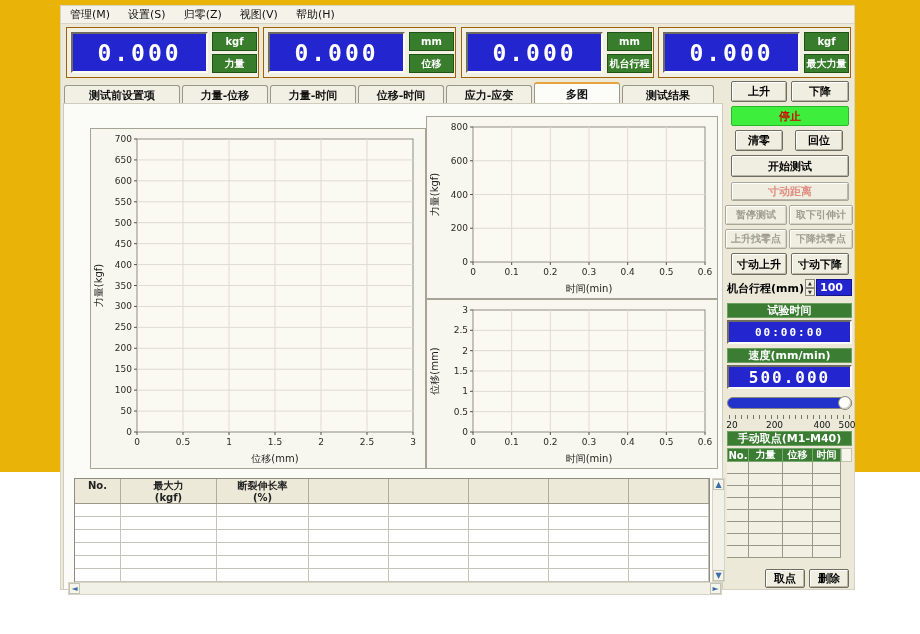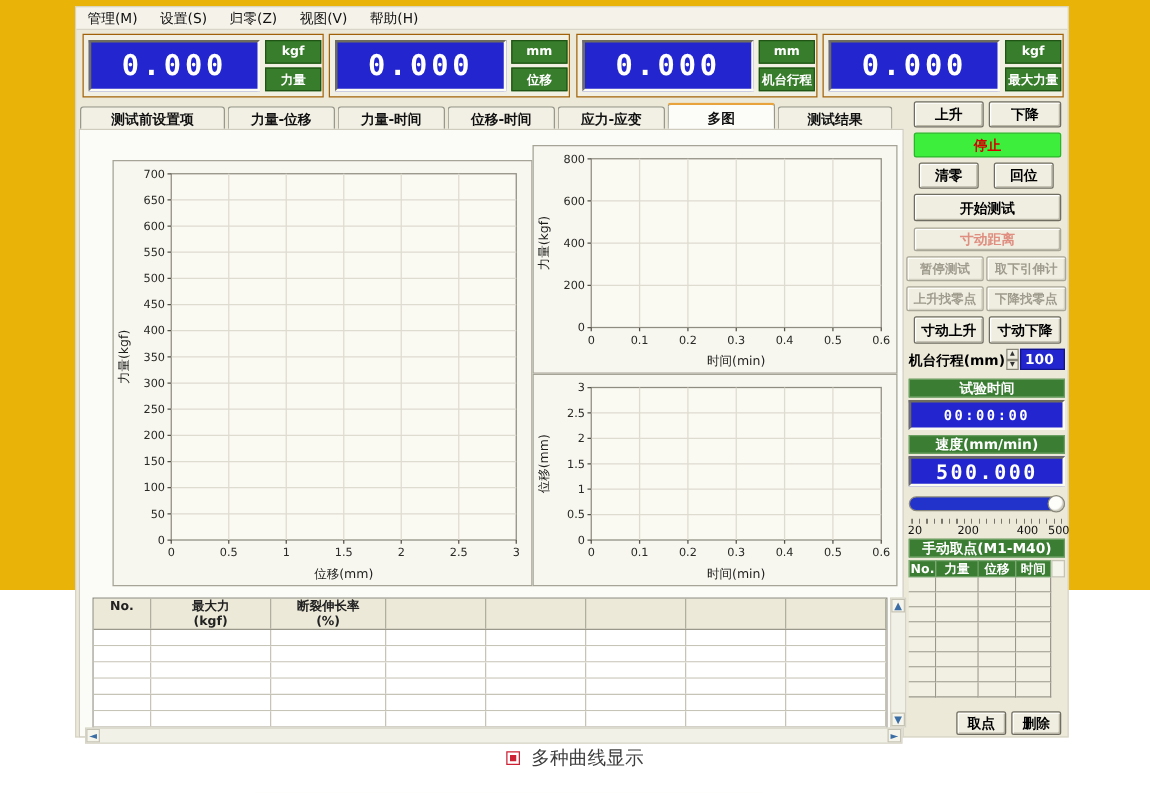--- a/index.html
+++ b/index.html
@@ -489,19 +489,13 @@
             <div class="pt-cell" style="width: 30px;"></div>
             <div class="pt-cell" style="width: 28px;"></div>
           </div>
         </div>
 
       <div class="xbtn" style="left:42px;top:490px;width:40px;height:19px">取点</div>
       <div class="xbtn" style="left:86px;top:490px;width:40px;height:19px">删除</div>
     </div>
   </div>
 
-  <div class="caption">
-    <div class="cap-icon">
-        <span></span>
-      </div>
-    <span>多种曲线显示</span>
-  </div>
 </div>
 
 </body></html>

